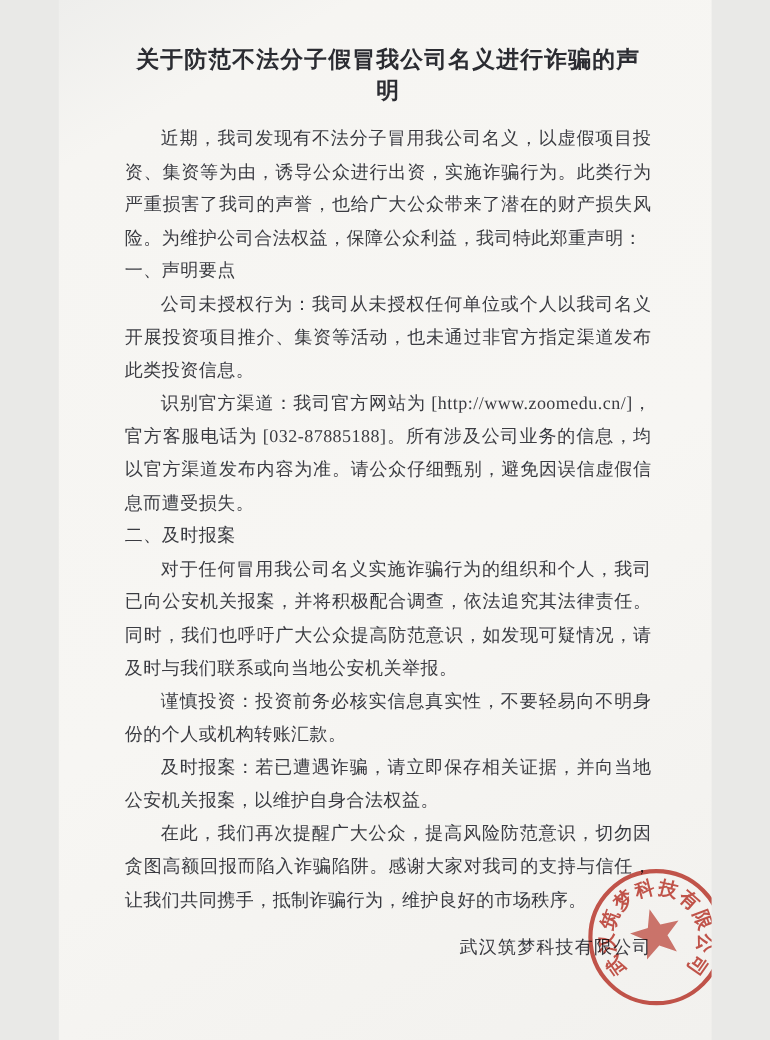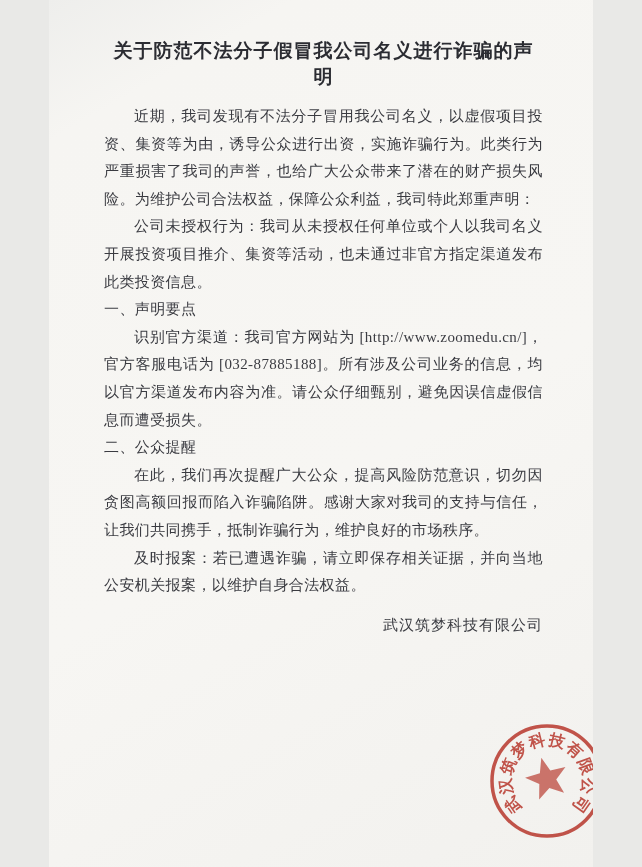--- a/index.html
+++ b/index.html
@@ -33,26 +33,28 @@
 </style>
 </head>
 <body>
 
 <div class="page">
   <div class="content">
 
     <h1 class="doc-title">关于防范不法分子假冒我公司名义进行诈骗的声明</h1>
 
     <p class="para body">近期，我司发现有不法分子冒用我公司名义，以虚假项目投资、集资等为由，诱导公众进行出资，实施诈骗行为。此类行为严重损害了我司的声誉，也给广大公众带来了潜在的财产损失风险。为维护公司合法权益，保障公众利益，我司特此郑重声明：</p>
+    <p class="para heading">一、声明要点</p>
     <p class="para body">公司未授权行为：我司从未授权任何单位或个人以我司名义开展投资项目推介、集资等活动，也未通过非官方指定渠道发布此类投资信息。</p>
-    <p class="para heading">一、声明要点</p>
     <p class="para body">识别官方渠道：我司官方网站为 [http://www.zoomedu.cn/]，官方客服电话为 [032-87885188]。所有涉及公司业务的信息，均以官方渠道发布内容为准。请公众仔细甄别，避免因误信虚假信息而遭受损失。</p>
-    <p class="para heading">二、公众提醒</p>
+    <p class="para heading">二、及时报案</p>
+    <p class="para body">对于任何冒用我公司名义实施诈骗行为的组织和个人，我司已向公安机关报案，并将积极配合调查，依法追究其法律责任。同时，我们也呼吁广大公众提高防范意识，如发现可疑情况，请及时与我们联系或向当地公安机关举报。</p>
+    <p class="para body">谨慎投资：投资前务必核实信息真实性，不要轻易向不明身份的个人或机构转账汇款。</p>
+    <p class="para body">及时报案：若已遭遇诈骗，请立即保存相关证据，并向当地公安机关报案，以维护自身合法权益。</p>
     <p class="para body">在此，我们再次提醒广大公众，提高风险防范意识，切勿因贪图高额回报而陷入诈骗陷阱。感谢大家对我司的支持与信任，让我们共同携手，抵制诈骗行为，维护良好的市场秩序。</p>
-    <p class="para body">及时报案：若已遭遇诈骗，请立即保存相关证据，并向当地公安机关报案，以维护自身合法权益。</p>
 
     <div class="sig-block">
       <div class="sig-company">武汉筑梦科技有限公司</div>
     </div>
   </div>
 
   <svg class="seal" id="company-seal" viewBox="0 0 130 130" aria-hidden="true" style="color: rgb(193, 59, 48);">
     <circle cx="65" cy="65" r="55" fill="none" stroke="currentColor" stroke-width="3.5"></circle>
     <polygon transform="rotate(-15 65 63)" points="65,41 70.4,55.6 85.9,56.2 73.8,65.8 77.9,80.8 65,72.2 52.1,80.8 56.3,65.8 44.1,56.2 59.6,55.6" fill="currentColor" opacity=".8"></polygon>
     <g id="seal-chars">

